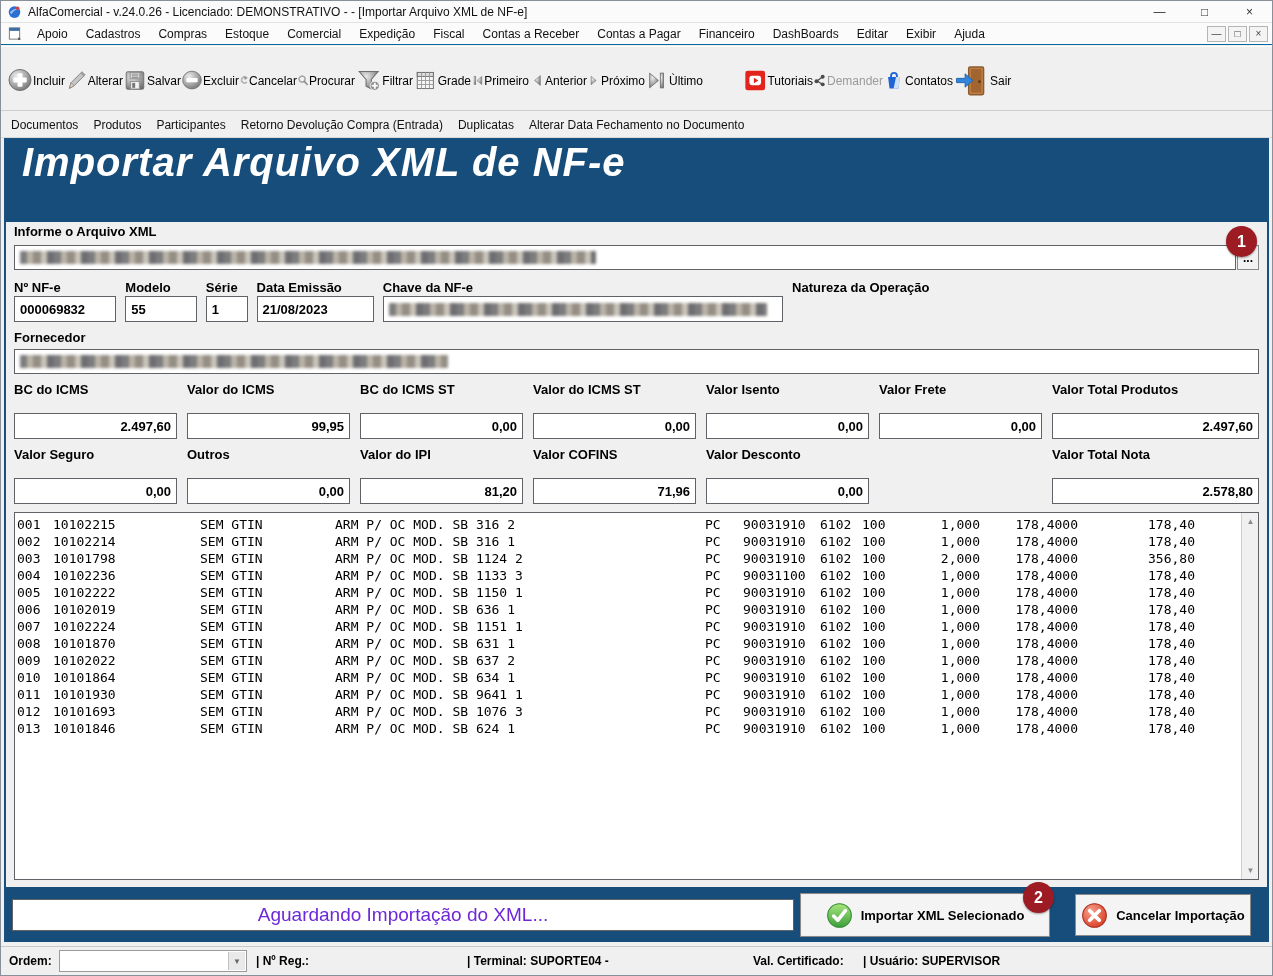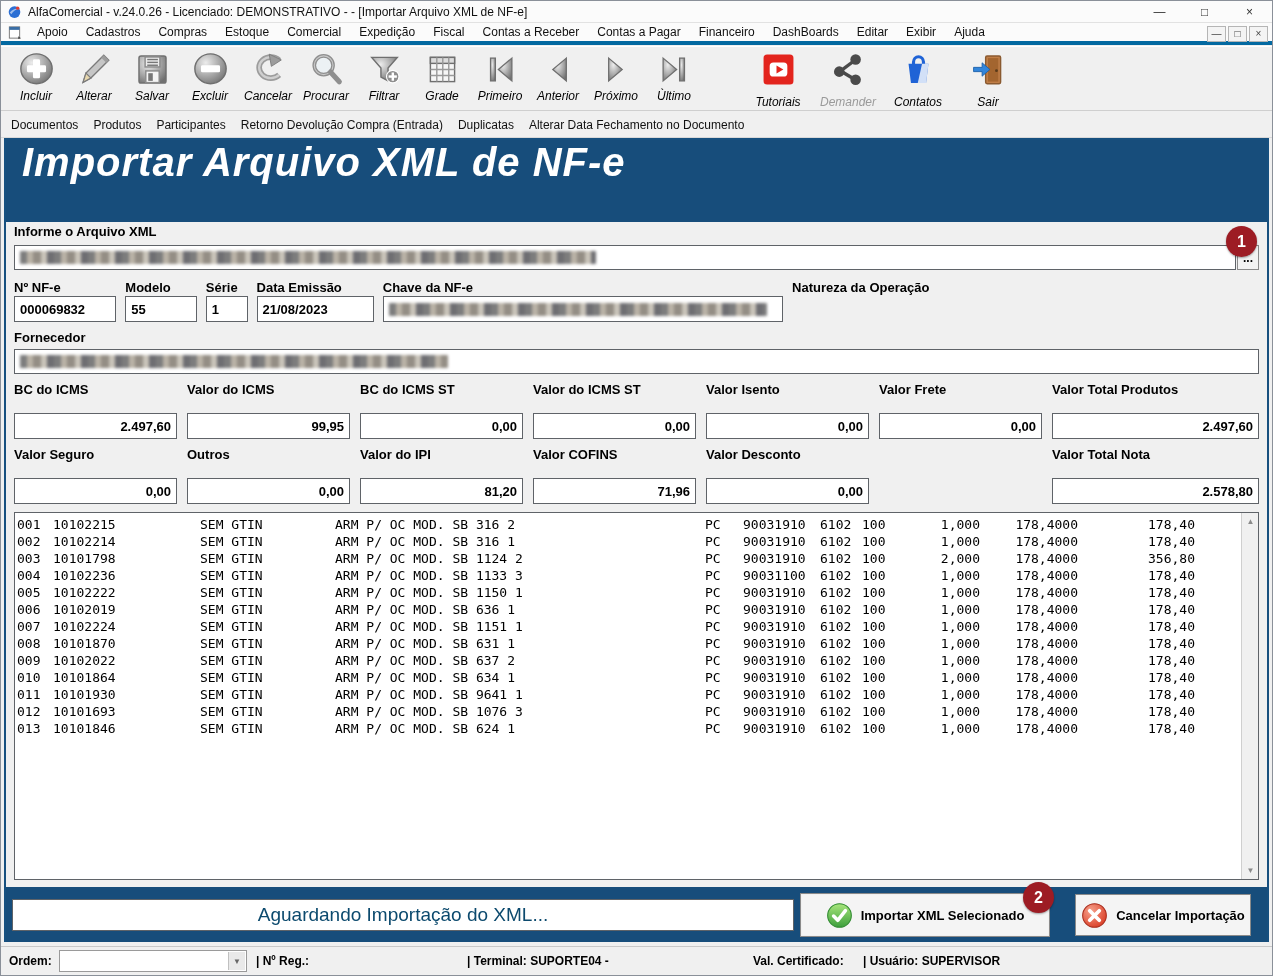--- a/index.html
+++ b/index.html
@@ -8,34 +8,34 @@
   .window { position:relative; width:1273px; height:976px; background:#f0f0f0; border:1px solid #8a9099; }
 
   
   .titlebar { position:absolute; top:0; left:0; right:0; height:22px; background:#fbfbfb; border-bottom:1px solid #e2e2e2; display:flex; align-items:center; padding:0 6px; }
   .titlebar .app-logo { width:15px; height:15px; margin-right:6px; }
   .titlebar .title-text { font-size:12px; color:#111; }
   .win-controls { position:absolute; right:0; top:0; height:22px; display:flex; }
   .win-btn { width:45px; height:22px; display:flex; align-items:center; justify-content:center; font-size:12px; color:#333; cursor:default; }
 
   
-  .menubar { position:absolute; top:22px; left:0; right:0; height:22px; background:#fbfbfb; border-bottom:4px solid #0369a1; display:flex; align-items:center; padding:0 4px; }
+  .menubar { position:absolute; top:22px; left:0; right:0; height:22px; background:#fbfbfb; border-bottom:1px solid #0369a1; display:flex; align-items:center; padding:0 4px; }
   .mdi-doc-icon { width:15px; height:15px; margin:0 6px 0 2px; }
   .menu-item { font-size:12px; padding:0 9px; height:22px; line-height:22px; color:#111; }
   .mdi-controls { position:absolute; right:4px; top:3px; display:flex; gap:2px; }
   .mdi-btn { width:19px; height:16px; border:1px solid #b5b5b5; background:#f4f4f4; font-size:10px; line-height:14px; text-align:center; color:#444; }
 
   
   .toolbar { position:absolute; top:45px; left:0; right:0; height:65px; background:#f0f0f0; border-top:1px solid #fff; border-bottom:1px solid #cfcfcf; display:flex; align-items:flex-start; padding:4px 6px 0 6px; }
-  .tb-btn { width:58px; height:58px; display:flex; flex-direction:column; align-items:center; justify-content:flex-start;font-style:italic; }
+  .tb-btn { width:58px; height:58px; display:flex; flex-direction:row; align-items:center; justify-content:flex-start; }
   .tb-icon { width:37px; height:37px; display:block; }
   .tb-icon svg { width:100%; height:100%; }
   .tb-label { font-size:12px; margin-top:1px; white-space:nowrap; }
   .tb-gap { width:40px; }
-  .tb-wide { width:70px;justify-content:space-between; }
+  .tb-wide { width:70px; }
   .tb-disabled .tb-label { color:#9a9a9a; }
 
   
   .tabrow { position:absolute; top:111px; left:0; right:0; height:26px; display:flex; align-items:center; padding:0 10px; gap:15px; background:#f0f0f0; border-bottom:1px solid #d9d9d9; }
   .tab-item { font-size:12px; color:#111; white-space:nowrap; }
 
   
   .panel { position:absolute; top:137px; left:3px; right:3px; height:804px; background:#f0f0f0; border:2px solid #17507f; }
   .panel-header { height:82px; background:#174d7b; display:flex; align-items:flex-start; padding-left:16px; }
   .panel-title { color:#fff; font-size:40px; font-weight:bold; font-style:italic; letter-spacing:1px; }
@@ -74,21 +74,21 @@
   .pc { overflow:hidden; }
   .pc-seq{width:36px;} .pc-code{width:147px;} .pc-gtin{width:135px;} .pc-desc{width:370px;}
   .pc-unit{width:38px;} .pc-ncm{width:77px;} .pc-cfop{width:42px;} .pc-pct{width:30px;}
   .pc-qty{width:88px;text-align:right;} .pc-price{width:98px;text-align:right;} .pc-total{width:117px;text-align:right;}
   .vscroll { position:absolute; top:0; right:0; bottom:0; width:17px; background:#f0f0f0; border-left:1px solid #cfcfcf; }
   .scr-btn { position:absolute; left:0; width:17px; height:17px; font-size:8px; color:#8a8a8a; text-align:center; line-height:17px; background:#f0f0f0; }
   .scr-up { top:0; } .scr-down { bottom:0; }
 
   
   .status-box { position:absolute; left:6px; top:12px; width:782px; height:32px; background:#fff; border:1px solid #5f6368; display:flex; align-items:center; justify-content:center; }
-  .status-text { color:#0c4a6e; font-size:19px; }
+  .status-text { color:#6d28d9; font-size:19px; }
   .ftr-btn { position:absolute; top:7px; height:42px; background:#f4f4f4; border:1px solid #8a8a8a; display:flex; align-items:center; justify-content:center; gap:8px; font-size:13px; font-weight:bold; }
   .btn-import { left:795px; width:248px; border:1px solid #f0f0f0; outline:1px solid #8a8a8a; }
   .btn-cancel { left:1069px; width:176px; }
   .ftr-icon { width:27px; height:27px; }
   .ftr-icon svg { width:100%; height:100%; }
   .badge-2 { top:-13px; right:-6px; }
 
   
   .statusbar { position:absolute; left:0; right:0; bottom:0; height:29px; background:#f0f0f0; border-top:1px solid #c9c9c9; font-size:12px; font-weight:bold; }
   .sb-item { position:absolute; top:7px; white-space:nowrap; }

